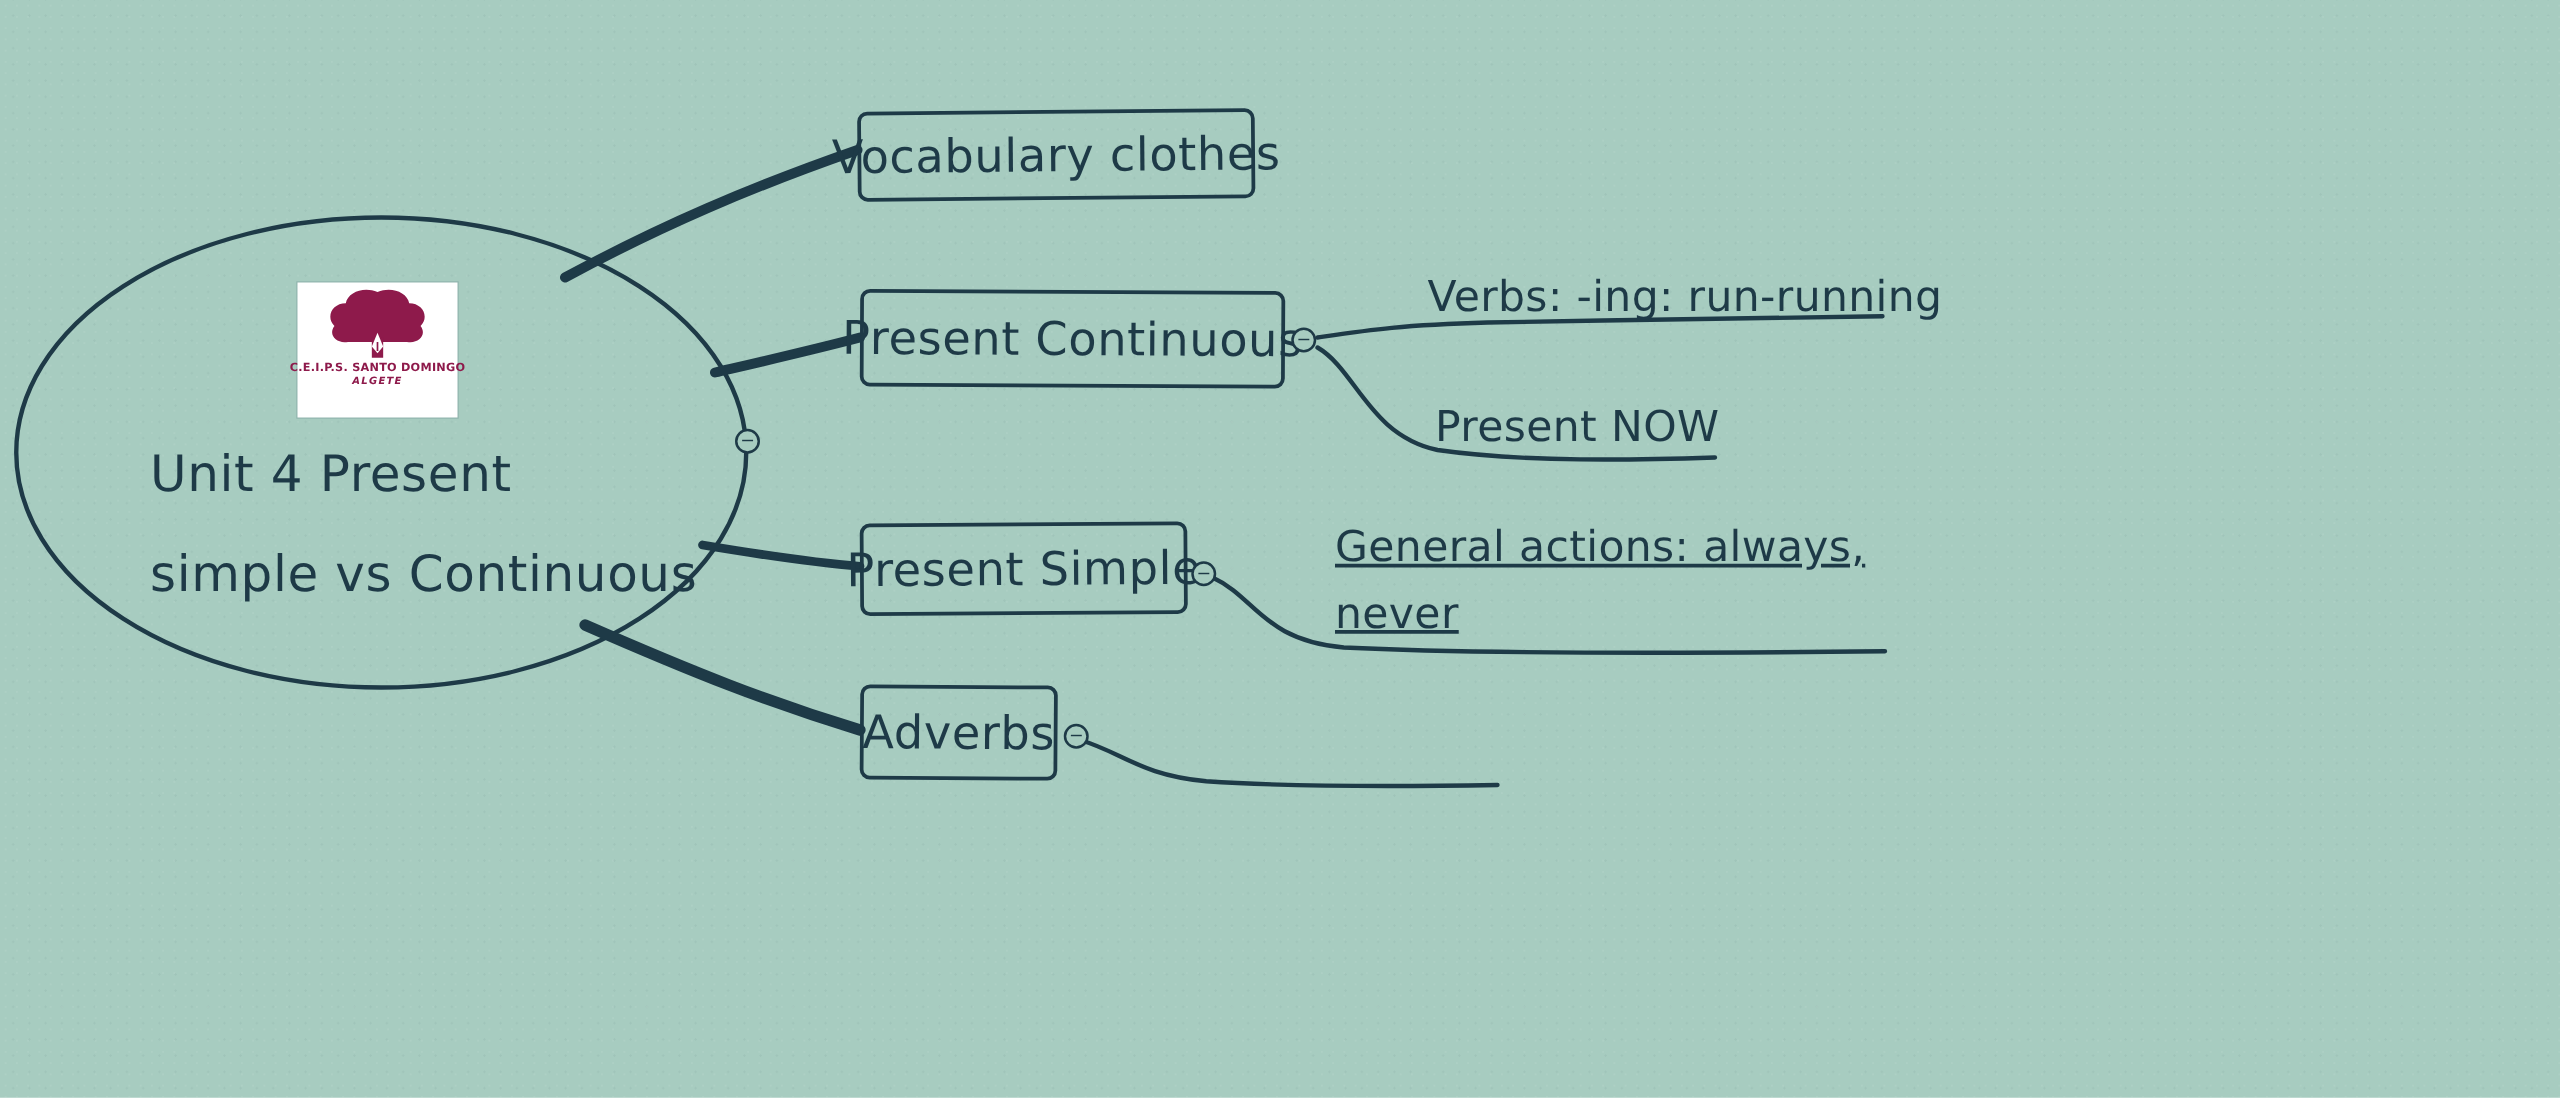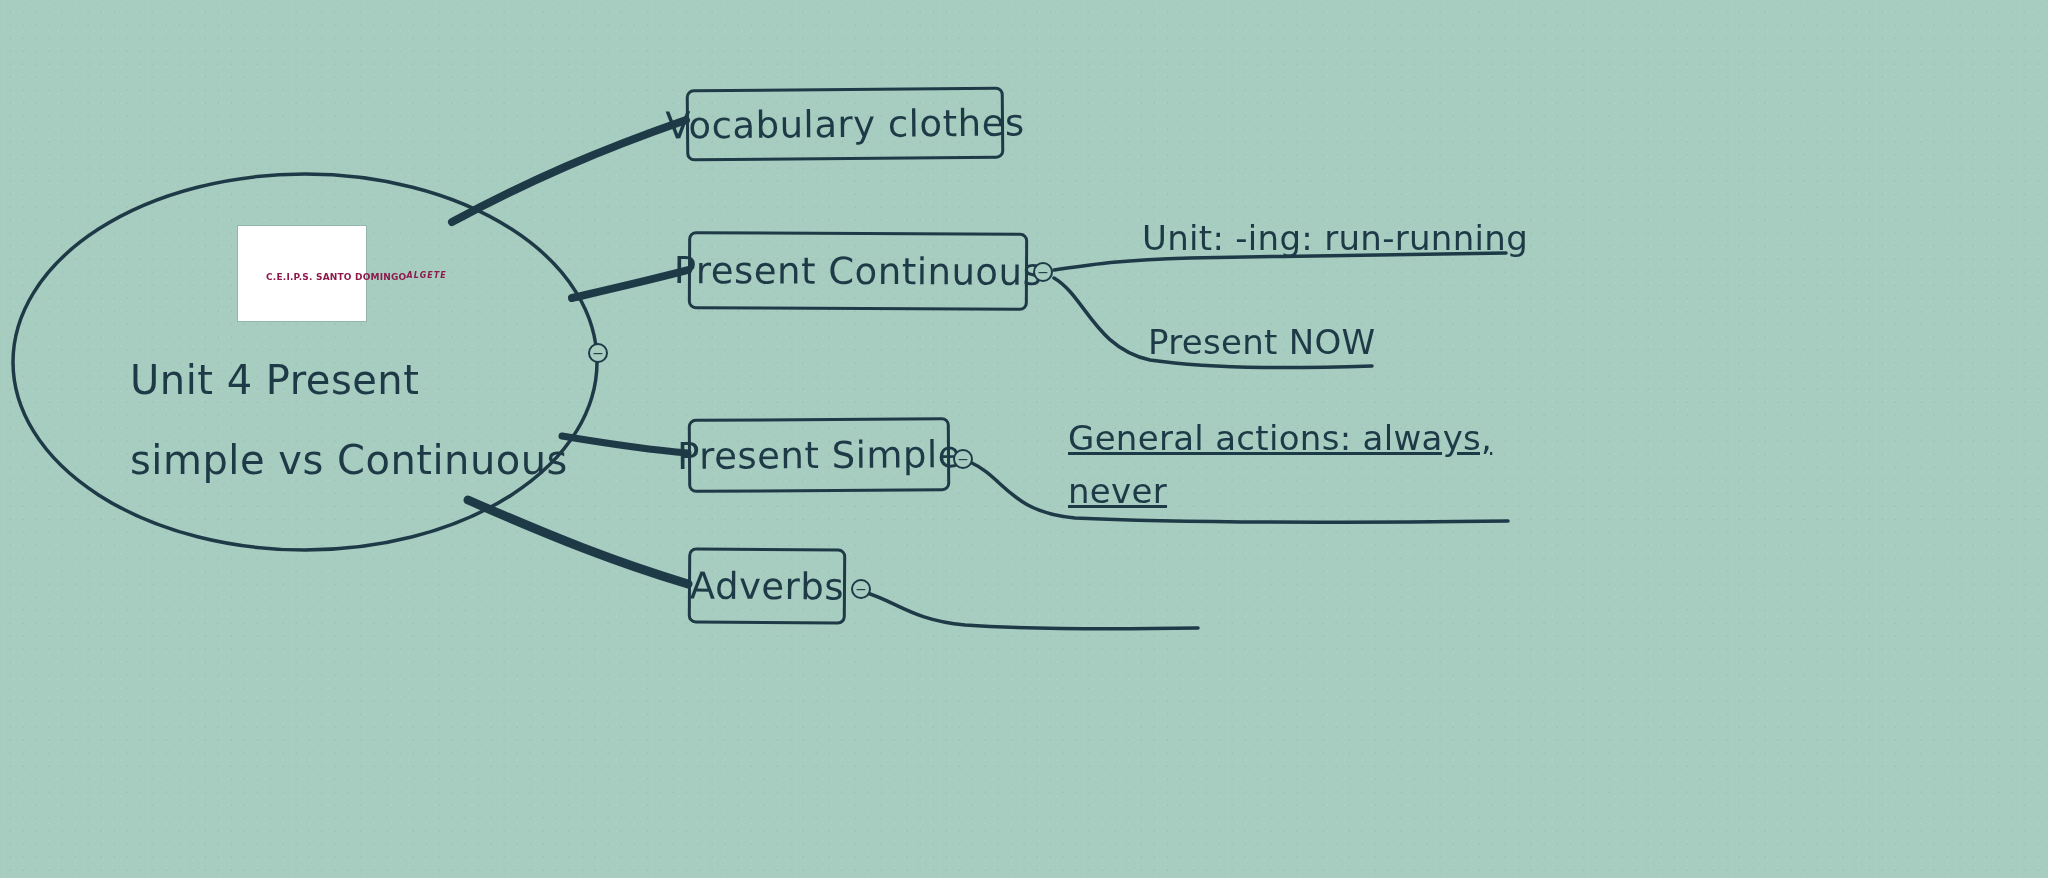--- a/index.html
+++ b/index.html
@@ -38,50 +38,49 @@
     left: 30px;
     top: 190px;
     width: 550px;
     height: 345px;
   }
   .root-logo {
     position: absolute;
     left: 208px;
     top: 36px;
     width: 128px;
-    height: 95px;
+    height: 108px;
     background: #ffffff;
     box-shadow: 0 0 0 1px rgba(30,58,71,0.15);
     display: flex;
-    flex-direction: row;
+    flex-direction: column;
     align-items: center;
     justify-content: flex-start;
     padding-top: 4px;
     box-sizing: border-box;
-    padding-left: 28px;
   }
   .root-logo svg { display: block; }
   .logo-school {
     font-size: 9px;
     font-weight: bold;
     color: #8e1a4b;
     letter-spacing: 0.2px;
     white-space: nowrap;
     margin-top: 2px;
   }
   .logo-town {
     font-size: 8px;
     font-weight: bold;
     color: #8e1a4b;
     letter-spacing: 1px;
     font-style: italic;
   }
   .root-title {
     position: absolute;
-    left: 100px;
+    left: 90px;
     top: 150px;
     font-size: 40px;
     line-height: 80px;
     white-space: nowrap;
     letter-spacing: 0.5px;
   }
 
   
   .topic-box {
     position: absolute;
@@ -181,21 +180,21 @@
   </div>
 
   <div class="topic-box box-ps">
     <span>Present Simple</span>
   </div>
 
   <div class="topic-box box-adv">
     <span>Adverbs</span>
   </div>
 
-  <div class="child-label child-verbs">Unit: -ing: run-running</div>
+  <div class="child-label child-verbs">Verbs: -ing: run-running</div>
 
   <div class="child-label child-actions">Present NOW</div>
 
   <div class="child-label child-general">General actions: always, never</div>
 
 
   <span class="collapse collapse-root">−</span>
   <span class="collapse collapse-pc">−</span>
   <span class="collapse collapse-ps">−</span>
   <span class="collapse collapse-adv">−</span>

